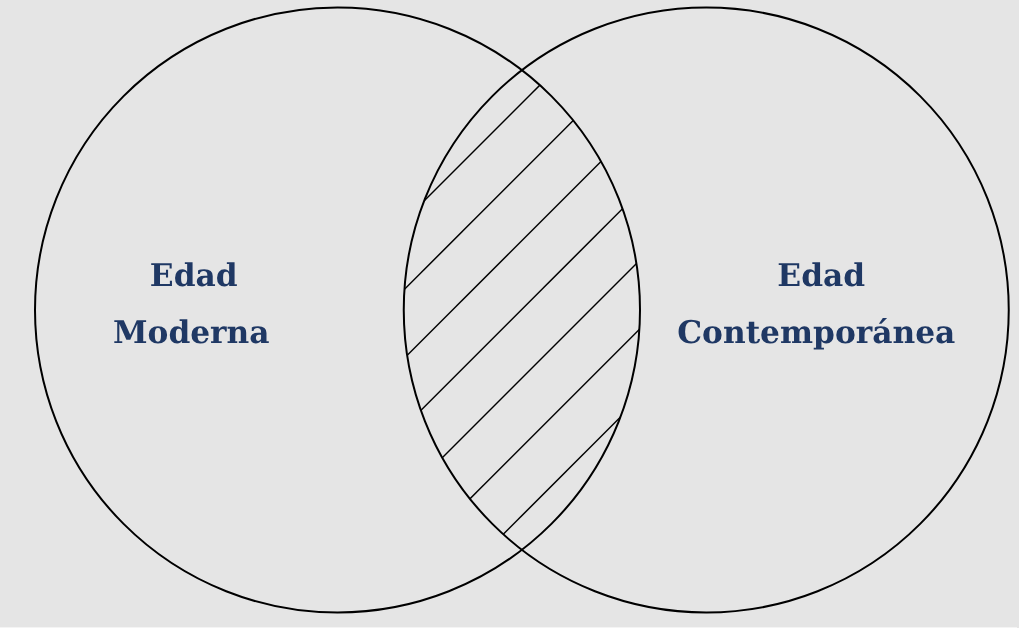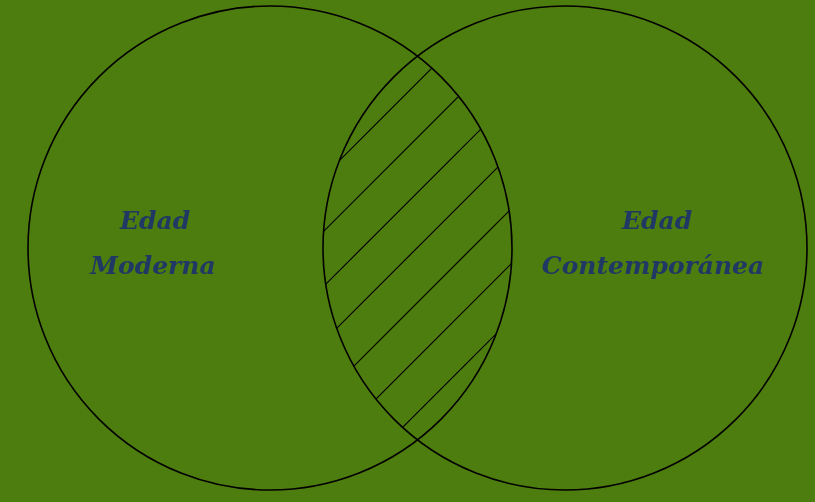--- a/index.html
+++ b/index.html
@@ -4,23 +4,22 @@
   <style>
     html, body {
       margin: 0;
       padding: 0;
       background: #ffffff;
     }
     .canvas {
       position: relative;
       width: 815px;
       height: 502px;
-      background: #4d7c0f;
+      background: #e5e5e5;
       overflow: hidden;
-      font-style: italic;
     }
     .venn-label {
       font-family: "DejaVu Serif", "Liberation Serif", serif;
       font-weight: 700;
       font-size: 25px;
       text-anchor: middle;
     }
     .circle-outline {
       fill: none;
       stroke-width: 1.6px;

